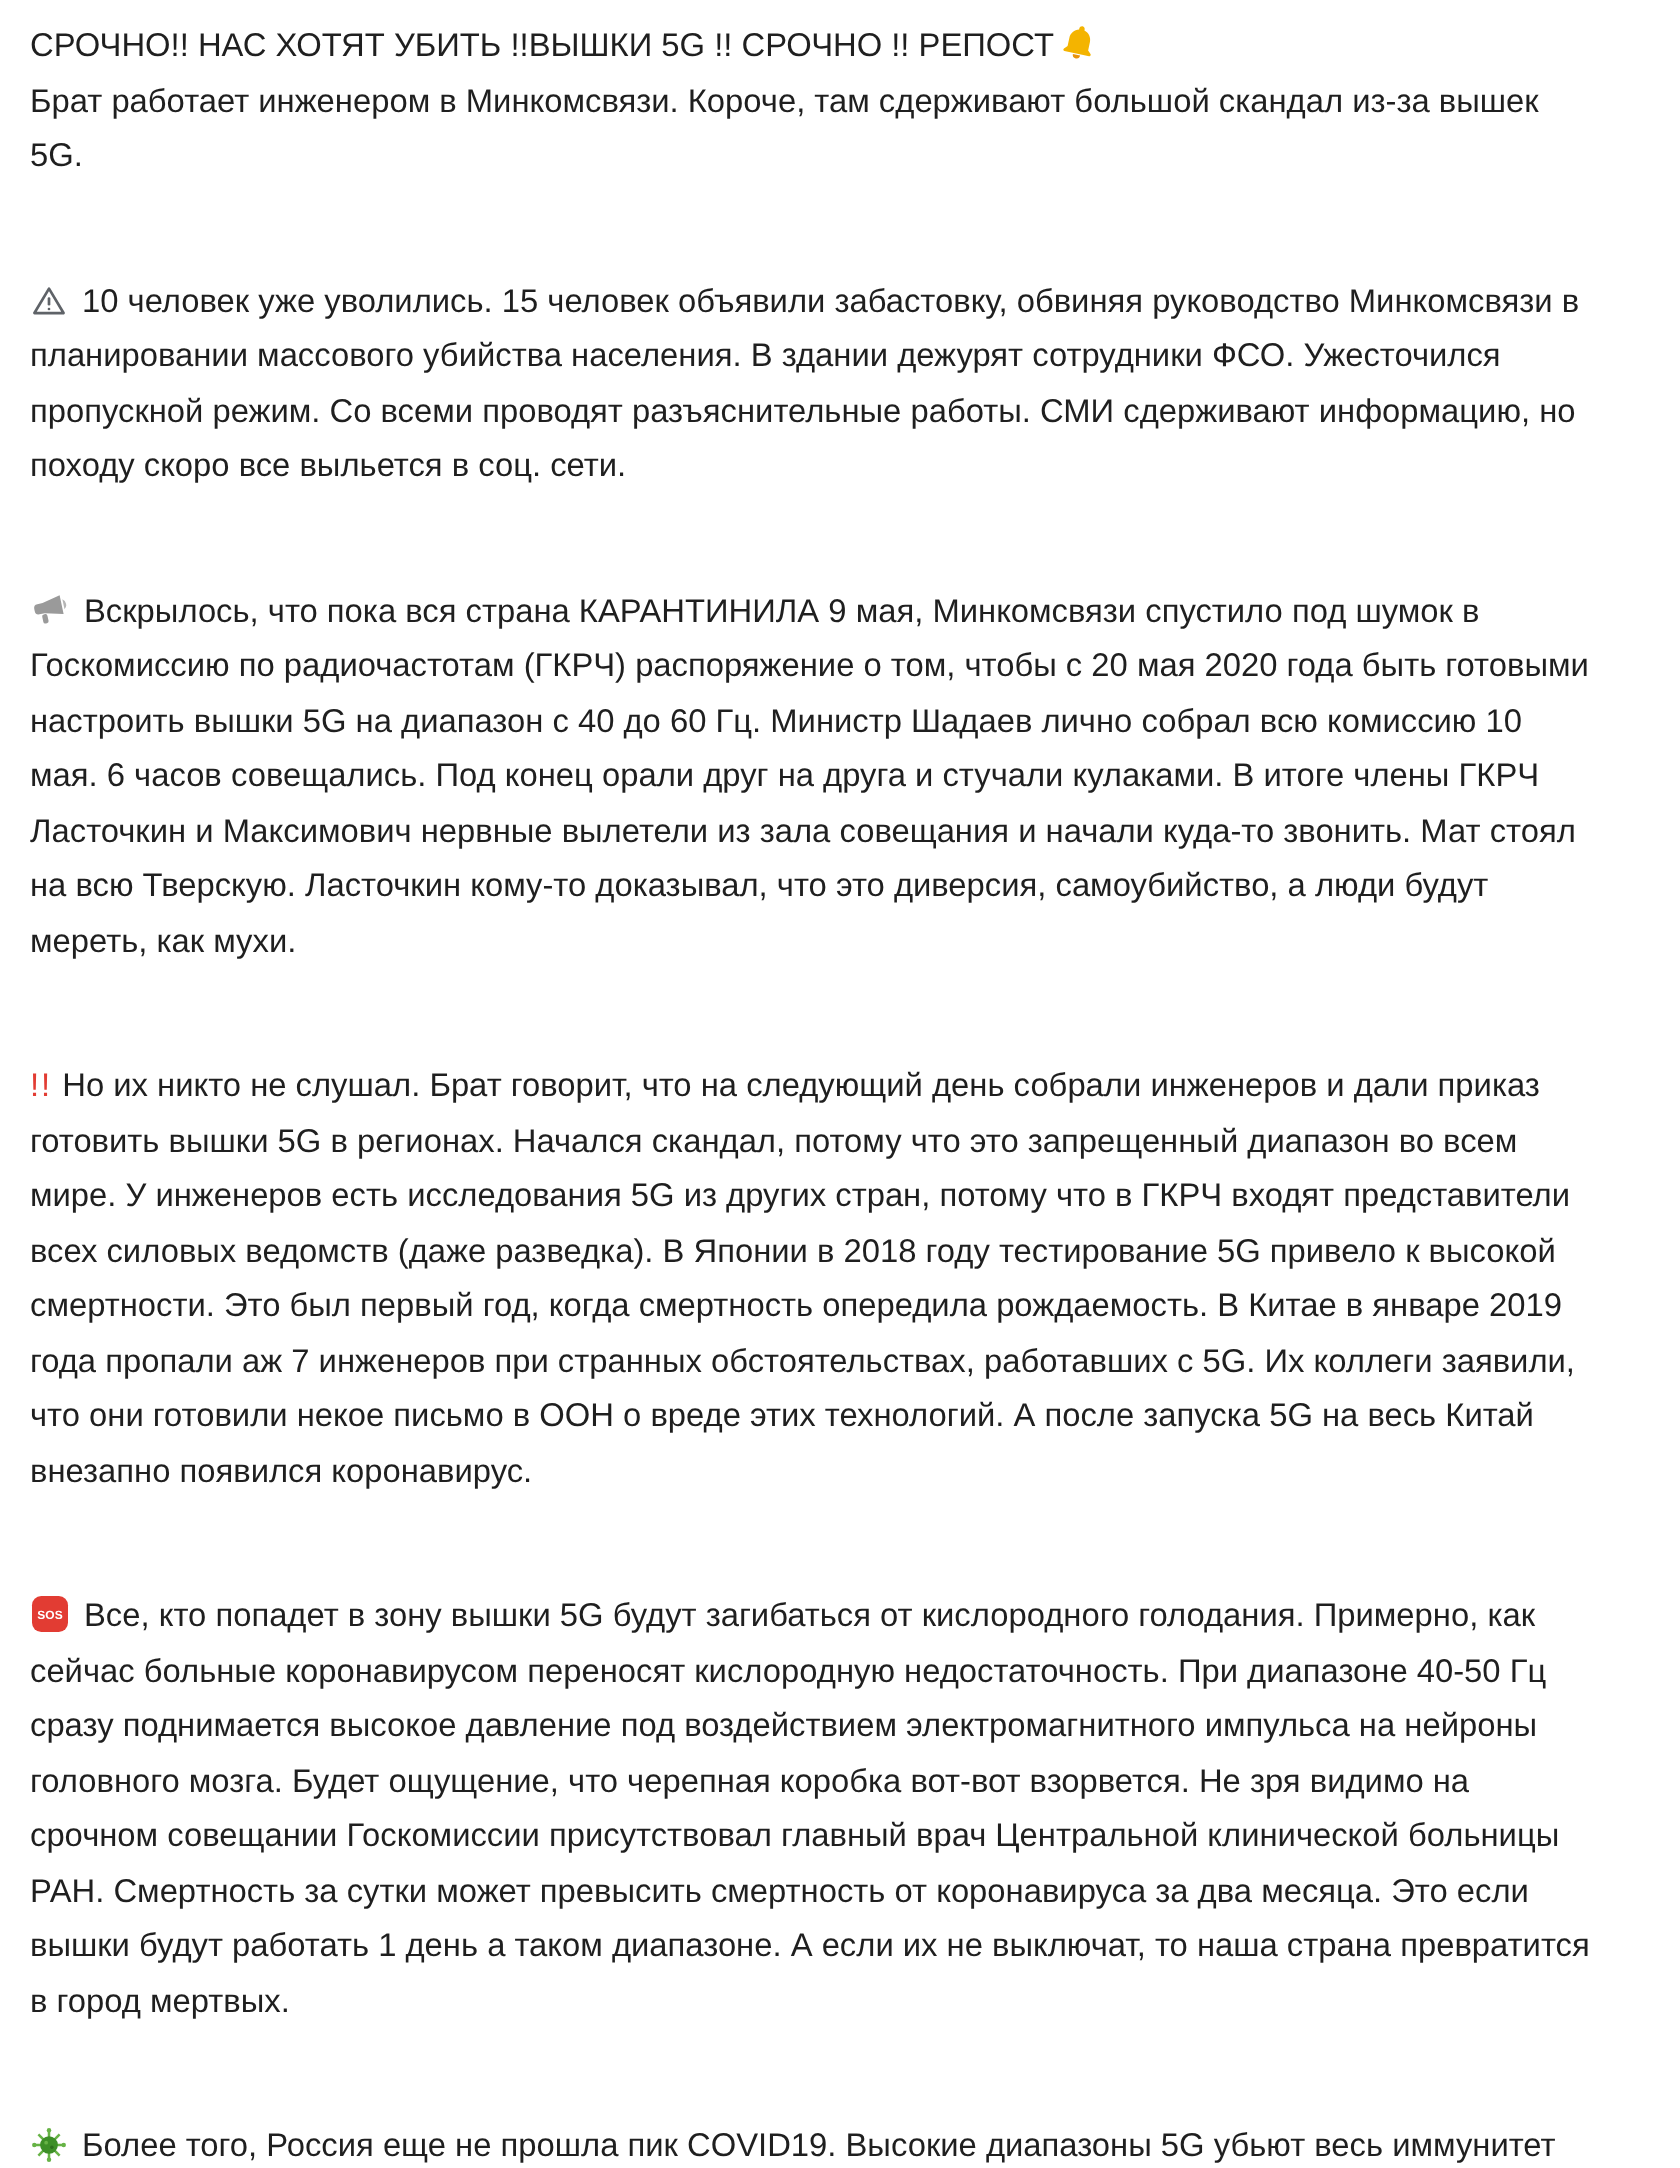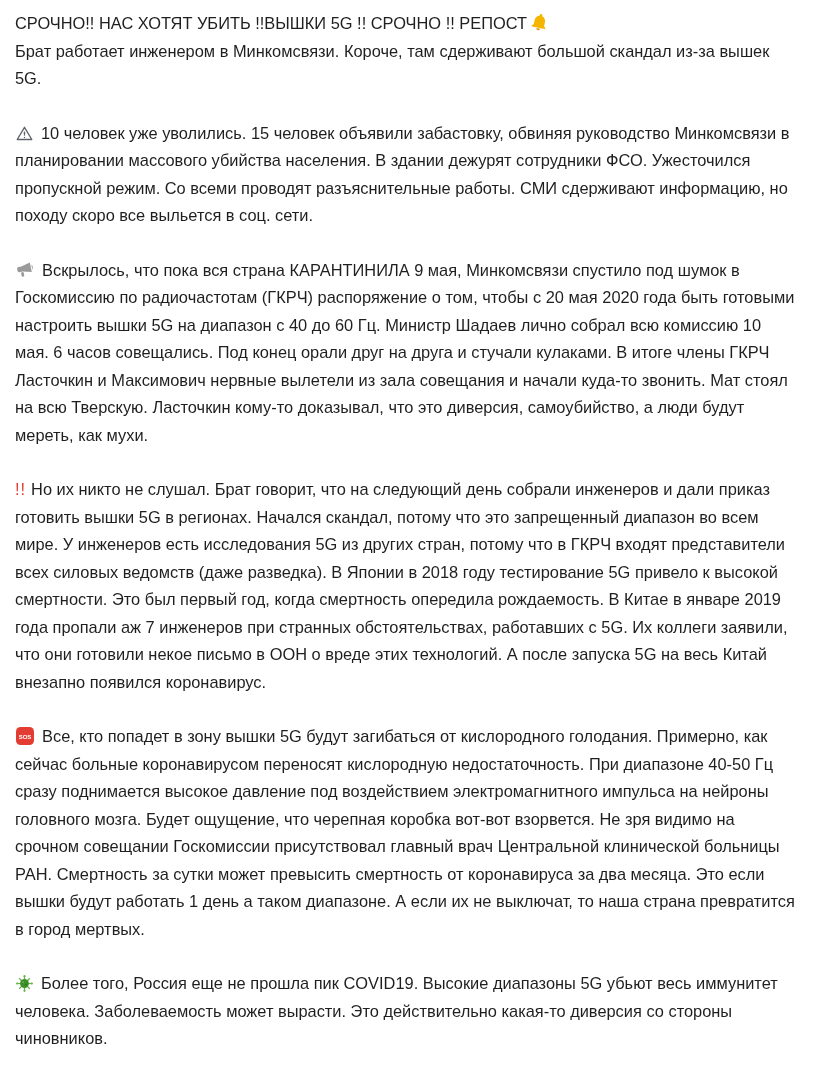--- a/index.html
+++ b/index.html
@@ -20,21 +20,21 @@
     font-size: 16.4px;
     line-height: 27.5px;
     color: #1f1f1f;
     -webkit-font-smoothing: antialiased;
   }
   .post p {
     margin: 0;
     max-width: 812px;
   }
   .post p.block {
-    margin-top: 27px;
+    margin-top: 45px;
   }
   .icon {
     display: inline-block;
     vertical-align: -4px;
     margin-right: 7px;
     line-height: 0;
   }
   .icon svg { display: inline-block; }
   .bell-wrap {
     display: inline-block;

